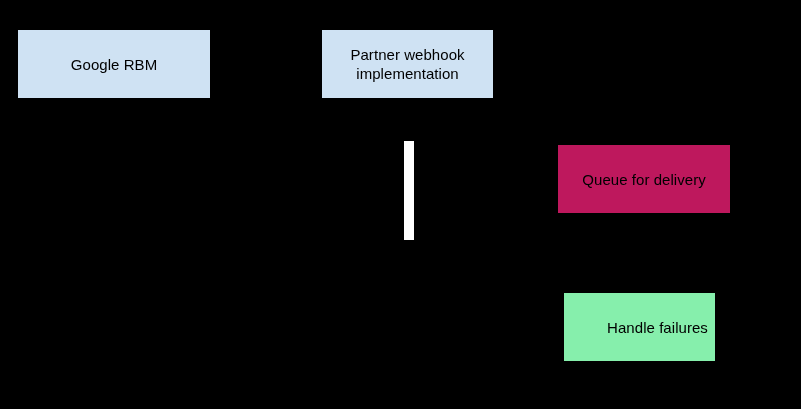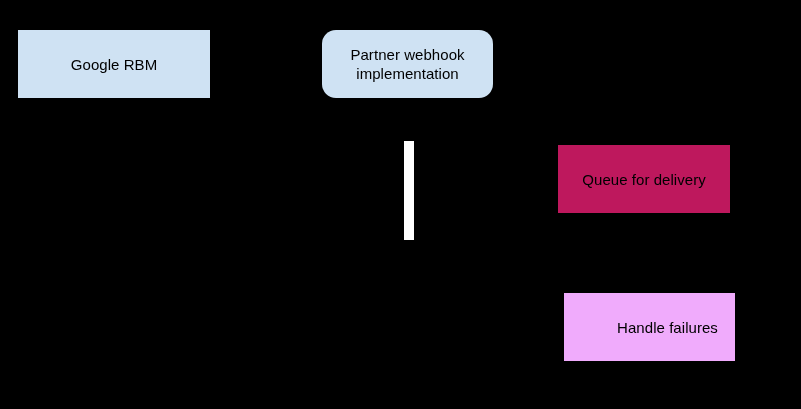--- a/index.html
+++ b/index.html
@@ -36,22 +36,22 @@
     box-sizing: border-box;
   }
 </style>
 </head>
 <body style="background: rgb(0, 0, 0);">
 
 <div id="canvas" style="width: 801px; height: 409px; background: rgb(0, 0, 0);">
 
   <div class="node" style="left: 18px; top: 30px; width: 192px; height: 68px; background: rgb(207, 226, 243); color: rgb(0, 0, 0);">Google RBM</div>
 
-  <div class="node" style="left: 322px; top: 30px; width: 171px; height: 68px; background: rgb(207, 226, 243); color: rgb(0, 0, 0); border-radius: 14px;">Partner webhook
+  <div class="node" style="left: 322px; top: 30px; width: 171px; height: 68px; background: rgb(207, 226, 243); color: rgb(0, 0, 0);">Partner webhook
 implementation</div>
 
   <div class="node" style="left: 558px; top: 145px; width: 172px; height: 68px; background: #be185d; color: rgb(0, 0, 0);">Queue for delivery</div>
 
-  <div class="node" style="left: 564px; top: 293px; width: 171px; height: 68px; background: #f0abfc; color: rgb(0, 0, 0); padding-left: 42px;">Handle failures</div>
+  <div class="node" style="left: 564px; top: 293px; width: 151px; height: 68px; background: #86efac; color: rgb(0, 0, 0); padding-left: 42px;">Handle failures</div>
 
   <div class="connector" style="left: 404px; top: 141px; width: 10px; height: 99px; background: rgb(255, 255, 255);"></div>
 
 </div>
 
 </body></html>

